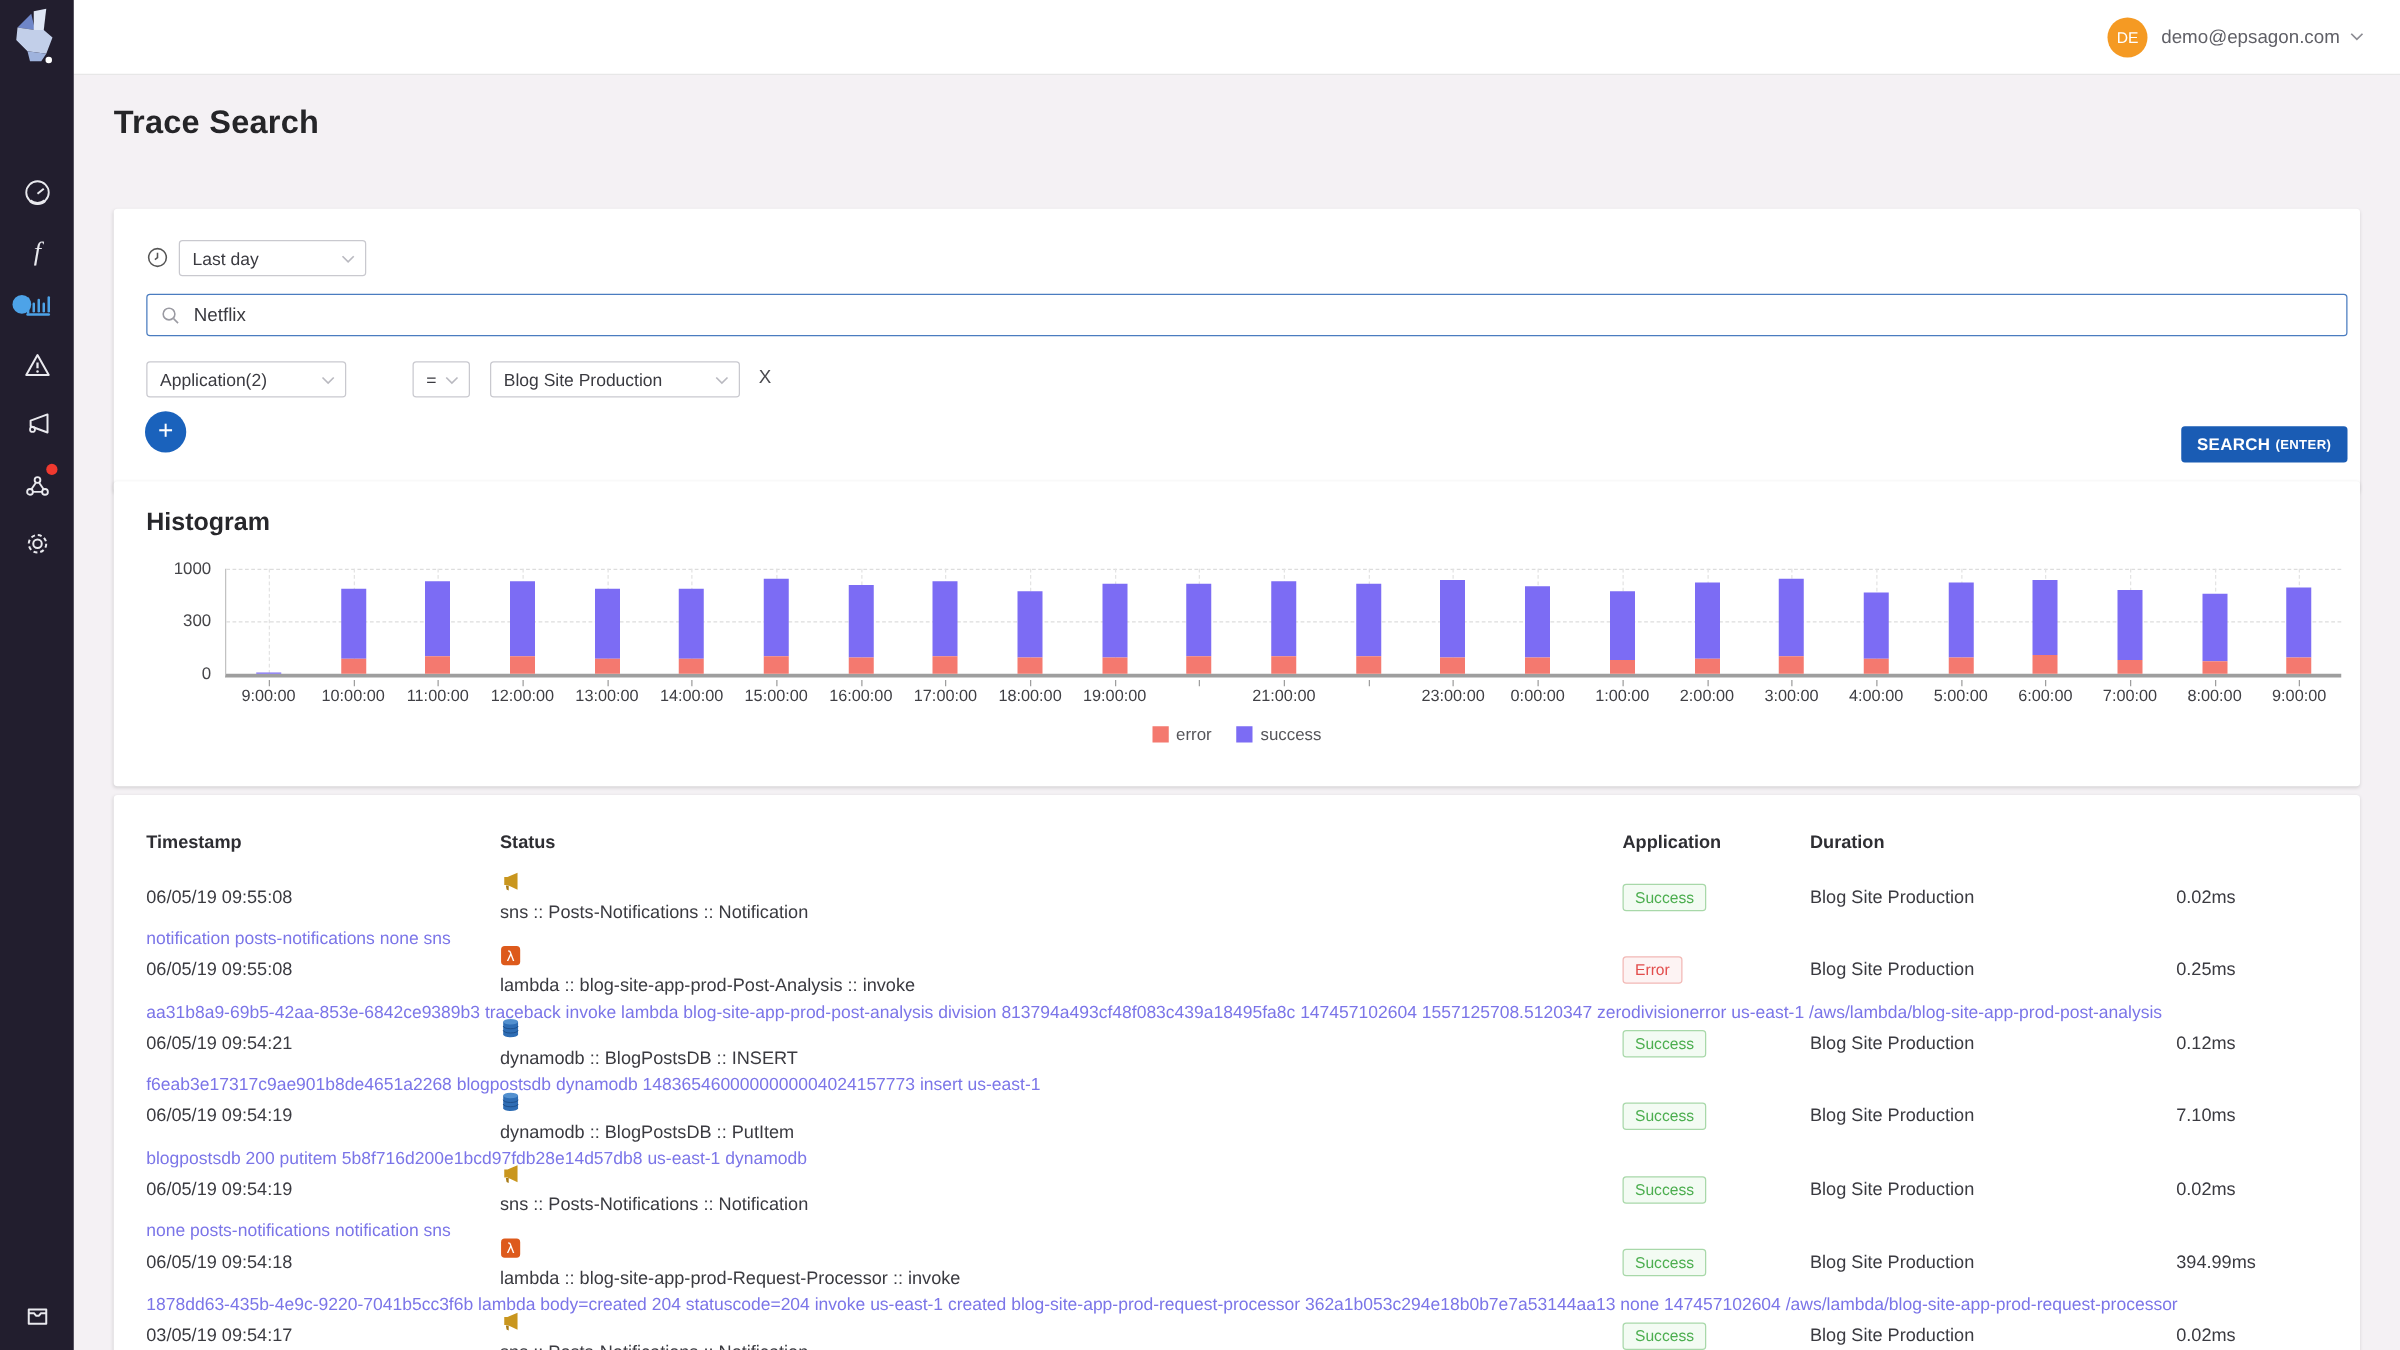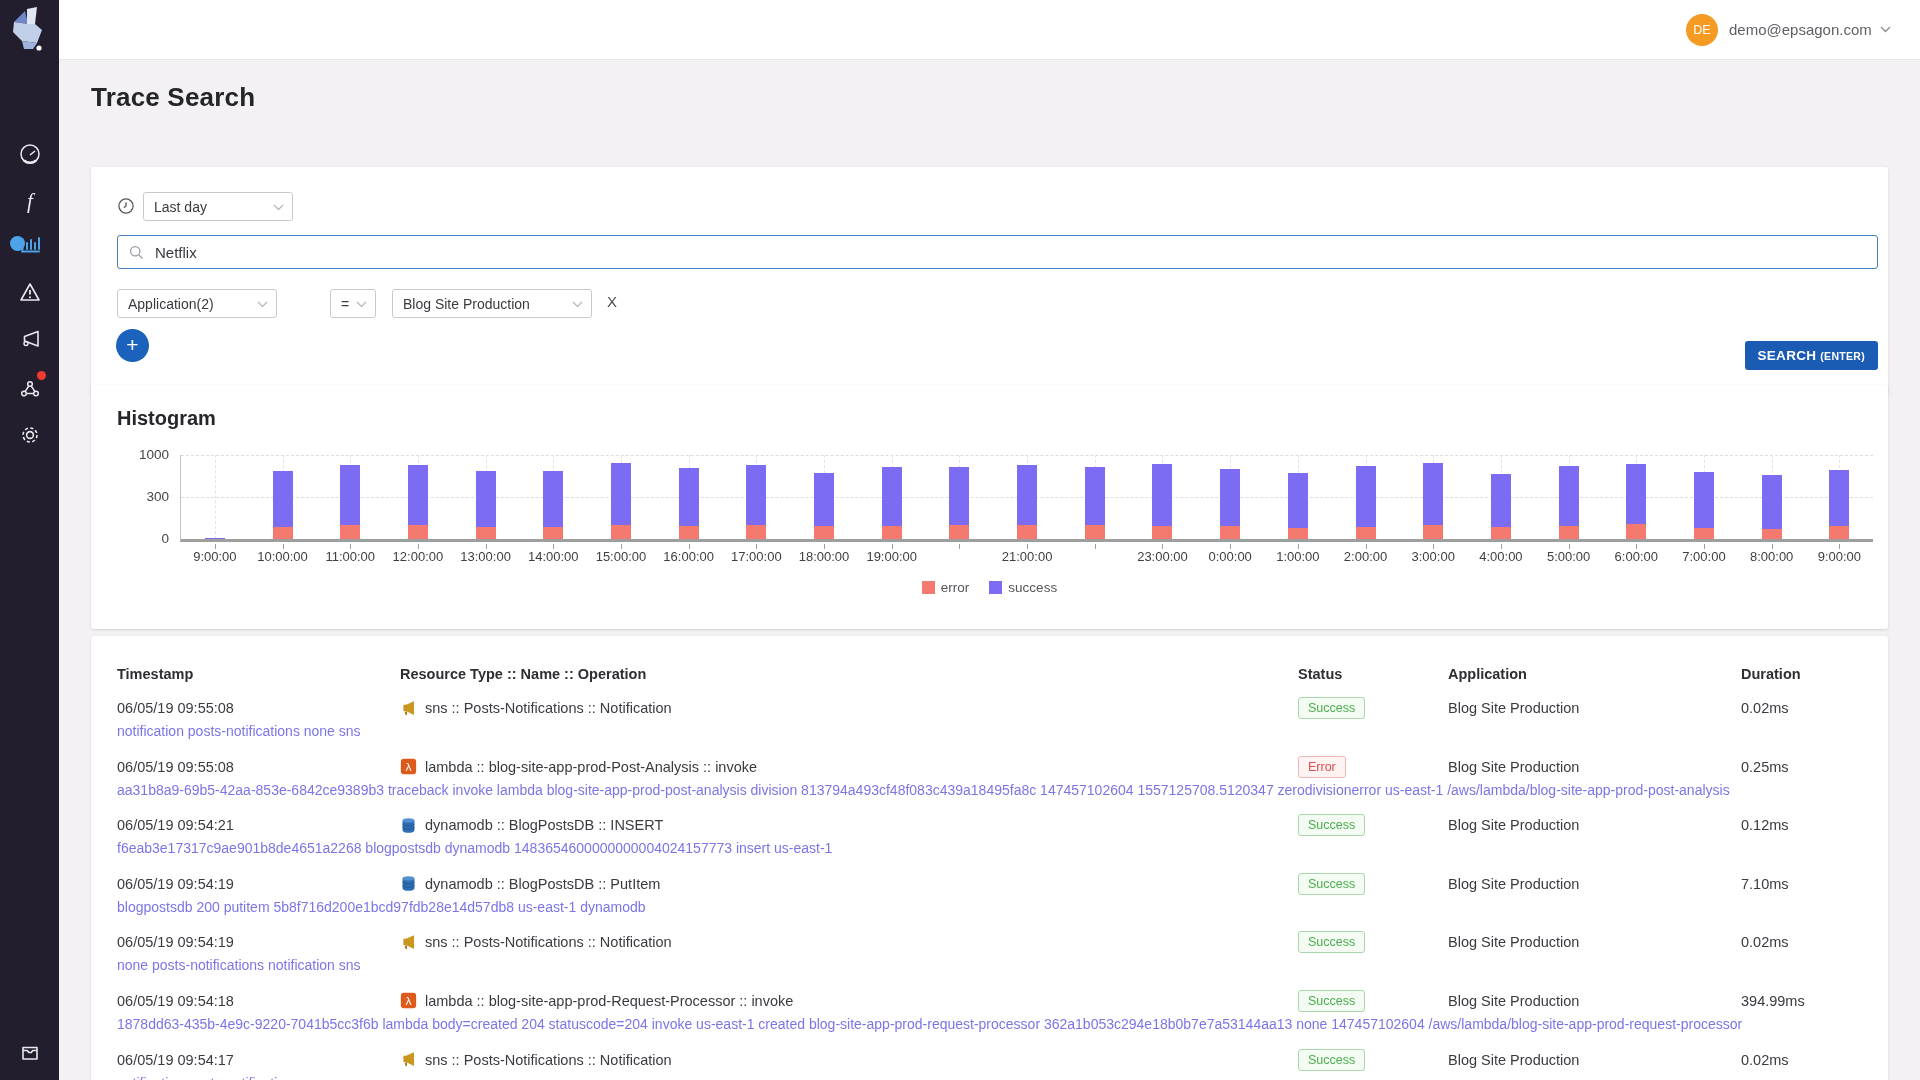--- a/index.html
+++ b/index.html
@@ -60,21 +60,21 @@
   #legend{position:absolute;left:0;right:0;top:195px;display:flex;justify-content:center;gap:20px;}
   .leg-item{display:flex;align-items:center;gap:6px;font-size:13.5px;color:#55555a;}
   .leg-swatch{width:13px;height:13px;}
   
   #table-card{top:636px;height:480px;}
   .trow-grid{display:grid;grid-template-columns:283px 898px 150px 293px 1fr;align-items:center;}
   #thead{position:absolute;left:26px;right:26px;top:30px;font-size:14.5px;font-weight:bold;color:#2e2e33;}
   #rows{position:absolute;left:26px;right:26px;top:56px;}
   .trow{height:58.6px;cursor:pointer;}
   .trow .main{padding-top:5px;font-size:14.5px;color:#3a3a40;}
-  .res-cell{display:flex;align-items:center;gap:8px;}
+  .res-cell{display:flex;align-items:flex-start;gap:8px;flex-direction:column;}
   .res-cell svg{width:17px;height:17px;flex:0 0 auto;}
   .tags{margin-top:4px;font-size:14px;color:#7b75e8;white-space:nowrap;overflow:hidden;cursor:pointer;}
   .badge{display:inline-block;font-size:12.5px;padding:3px 9px;border-radius:3px;border:1px solid;}
   .badge.success{color:#4cae4f;border-color:#a8d8a9;background:#f3fbf3;}
   .badge.error{color:#e24c4b;border-color:#f2b8b5;background:#fdf3f3;}
 </style>
 </head>
 <body>
 
 <div id="sidebar">
@@ -450,21 +450,20 @@
       </div>
     </div>
 <div class="ylabel abs" style="left: 28px; top: 146px;">0</div>
     <div class="ylabel abs" style="left: 28px; top: 104px;">300</div>
     <div class="ylabel abs" style="left: 28px; top: 62px;">1000</div>
   </div>
 
 <div id="table-card" class="card">
   <div id="thead" class="trow-grid">
     <span>Timestamp</span>
-    <span>Resource Type :: Name :: Operation</span>
     <span>Status</span>
     <span>Application</span>
     <span>Duration</span>
   </div>
   <div id="rows">
       <div class="trow">
         <div class="main trow-grid">
           <span>06/05/19 09:55:08</span>
           <span class="res-cell">
             <svg viewBox="0 0 20 20">
@@ -556,21 +555,21 @@
             <span>lambda :: blog-site-app-prod-Request-Processor :: invoke</span>
           </span>
           <span><span class="badge success">Success</span></span>
           <span>Blog Site Production</span>
           <span>394.99ms</span>
         </div>
         <div class="tags">1878dd63-435b-4e9c-9220-7041b5cc3f6b lambda body=created 204 statuscode=204 invoke us-east-1 created blog-site-app-prod-request-processor 362a1b053c294e18b0b7e7a53144aa13 none 147457102604 /aws/lambda/blog-site-app-prod-request-processor</div>
       </div>
       <div class="trow">
         <div class="main trow-grid">
-          <span>06/05/19 09:54:17</span>
+          <span>03/05/19 09:54:17</span>
           <span class="res-cell">
             <svg viewBox="0 0 20 20">
               <path d="M16.5 1.5 L7 5.5 L4 5.5 L4 13 L7 13 L16.5 17.5 Z" fill="#c9961e"></path>
               <path d="M5.5 13.5 L8.2 13.5 L8.2 18 L6.2 17.2 Z" fill="#a87a14"></path>
             </svg>
             <span>sns :: Posts-Notifications :: Notification</span>
           </span>
           <span><span class="badge success">Success</span></span>
           <span>Blog Site Production</span>
           <span>0.02ms</span>

